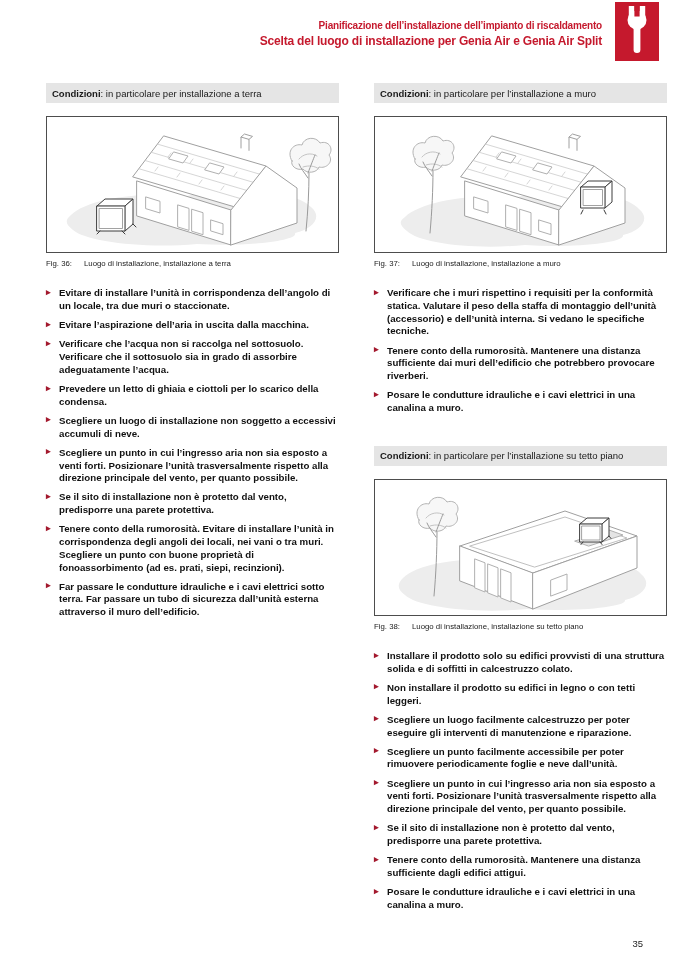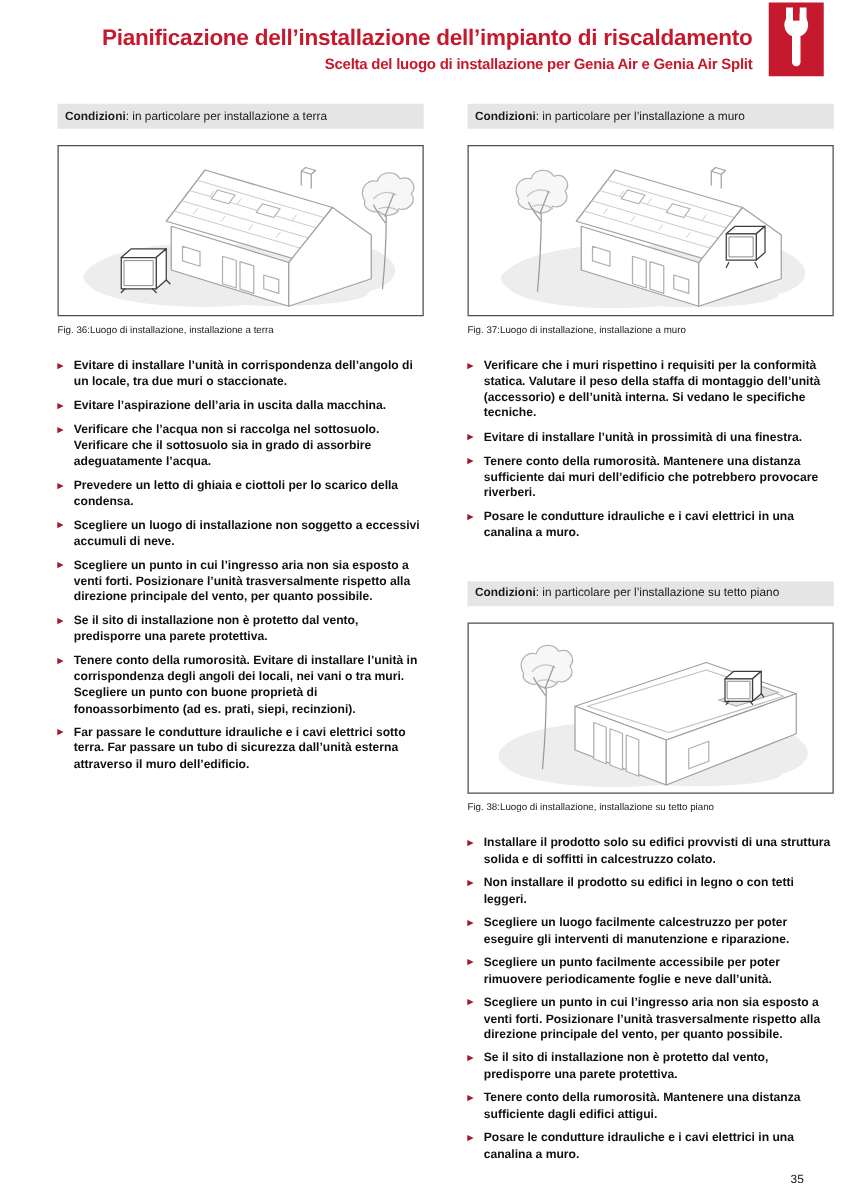--- a/index.html
+++ b/index.html
@@ -8,21 +8,21 @@
     width: 678px; height: 959px;
     position: relative;
     font-family: "Liberation Sans", sans-serif;
     color: #1a1a1a;
     overflow: hidden;
   }
   
   .header { display: flex; align-items: flex-start; }
   .titles { flex: 1; text-align: right; padding-top: 20px; padding-right: 13px; }
   .title {
-    font-size: 18px; font-weight: bold; color: #c5192d; letter-spacing: -0.2px;
+    font-size: 10px; font-weight: bold; color: #c5192d; letter-spacing: -0.2px;
   }
   .subtitle {
     font-size: 12px; font-weight: bold; color: #c5192d; margin-top: 3px; letter-spacing: -0.2px;
   }
   .icon-box {
     width: 44px; height: 59px; background: #c5192d;
     margin: 2px 19px 0 0; flex: none;
     display: flex; align-items: center; justify-content: center;
   }
   
@@ -36,21 +36,21 @@
   }
   .section-bar b { font-weight: bold; }
   .section-bar.second { margin-top: 31px; }
   figure { margin: 0; }
   .figure-frame {
     margin-top: 13px; height: 137px; border: 1px solid #4d4d4d; background: #fff;
     overflow: hidden;
   }
   .figure-frame svg { display: block; width: 100%; height: 100%; }
   .caption { display: flex; margin-top: 6px; font-size: 7.8px; color: #222; line-height: 1.2; }
-  .cap-label { flex: none; width: 26px; }
+  .cap-label { flex: none; width: 38px; }
   ul.bullets {
     list-style: none; margin-top: 19px; font-size: 9.7px; line-height: 1.31; color: #111;
   }
   ul.bullets li { position: relative; padding-left: 13px; margin-bottom: 6.5px; font-weight: bold; }
   ul.bullets li::before {
     content: "\25B8"; position: absolute; left: 0; top: -0.5px;
     color: #a3192e; font-size: 9px;
   }
   .page-number {
     position: absolute; right: 35px; bottom: 10px;
@@ -184,21 +184,20 @@
         </svg>
       </div>
       <figcaption class="caption">
         <span class="cap-label">Fig. 37:</span>
         <span>Luogo di installazione, installazione a muro</span>
       </figcaption>
     </figure>
 
     <ul class="bullets">
       <li>Verificare che i muri rispettino i requisiti per la conformità statica. Valutare il peso della staffa di montaggio dell’unità (accessorio) e dell’unità interna. Si vedano le specifiche tecniche.</li>
-      <li>Evitare di installare l’unità in prossimità di una finestra.</li>
       <li>Tenere conto della rumorosità. Mantenere una distanza sufficiente dai muri dell’edificio che potrebbero provocare riverberi.</li>
       <li>Posare le condutture idrauliche e i cavi elettrici in una canalina a muro.</li>
     </ul>
 
     <div class="section-bar second">
       <b>Condizioni</b><span>: in particolare per l’installazione su tetto piano</span>
     </div>
 
     <figure>
       <div class="figure-frame">

